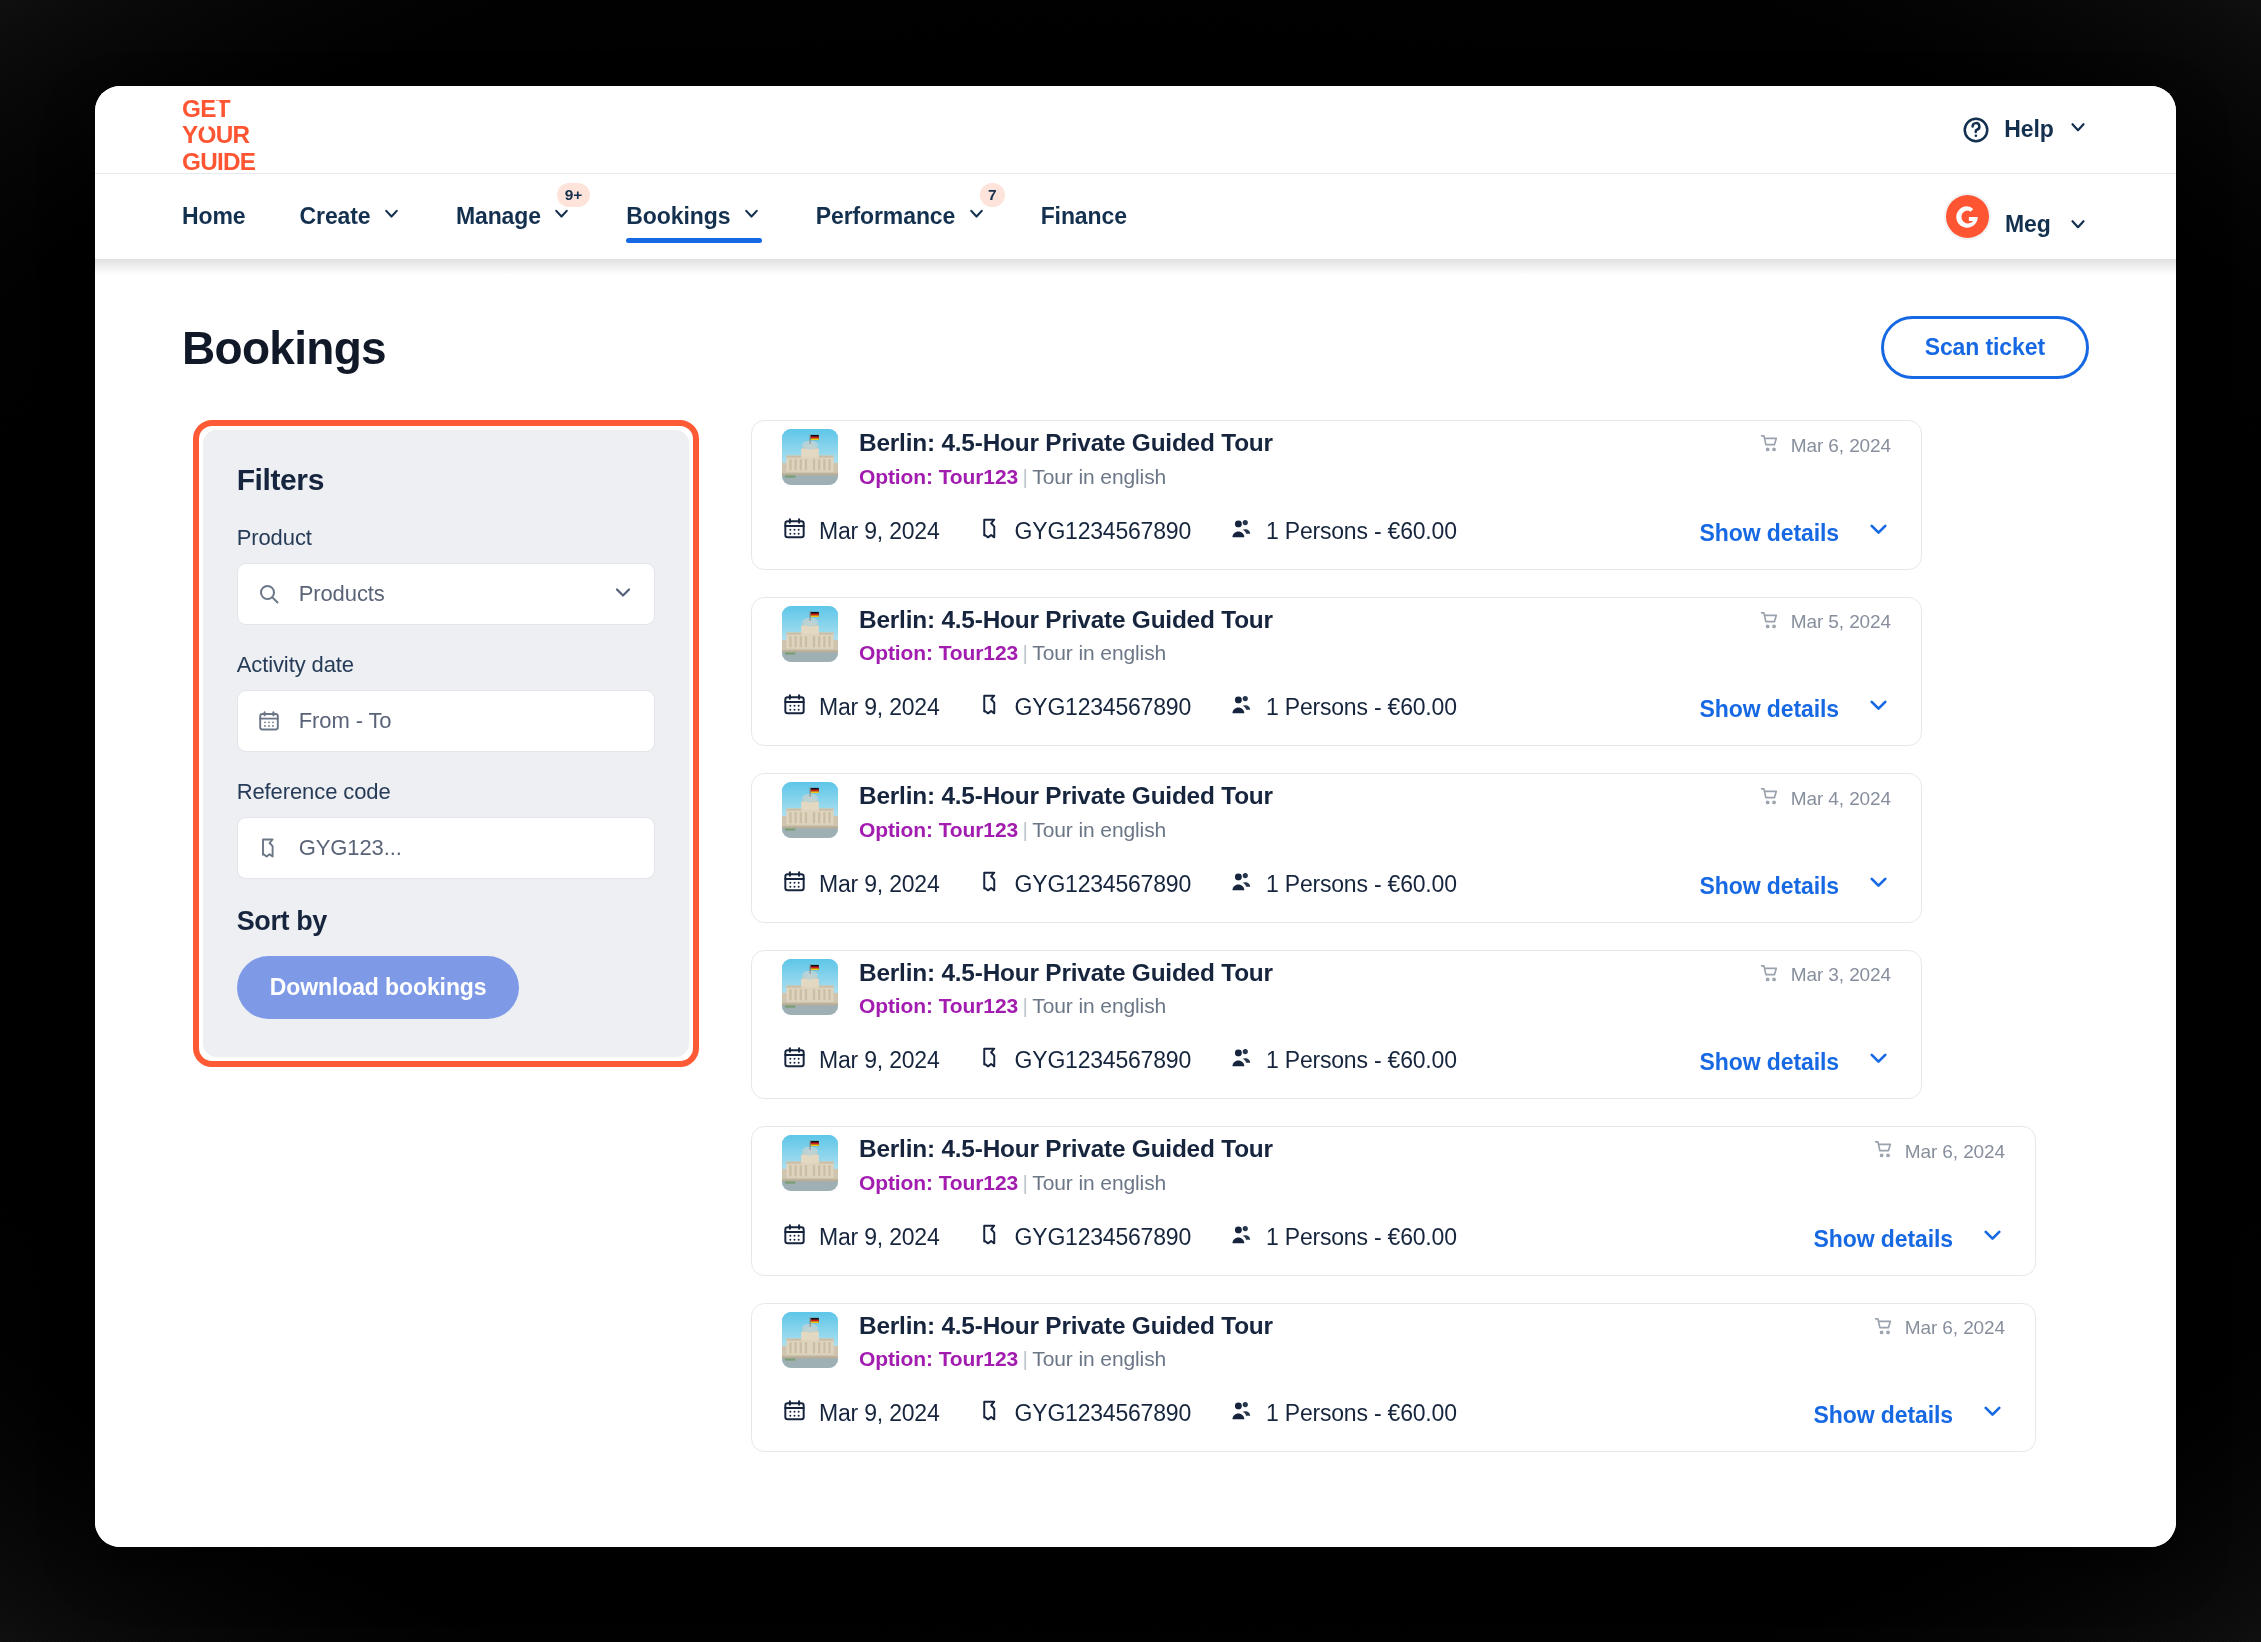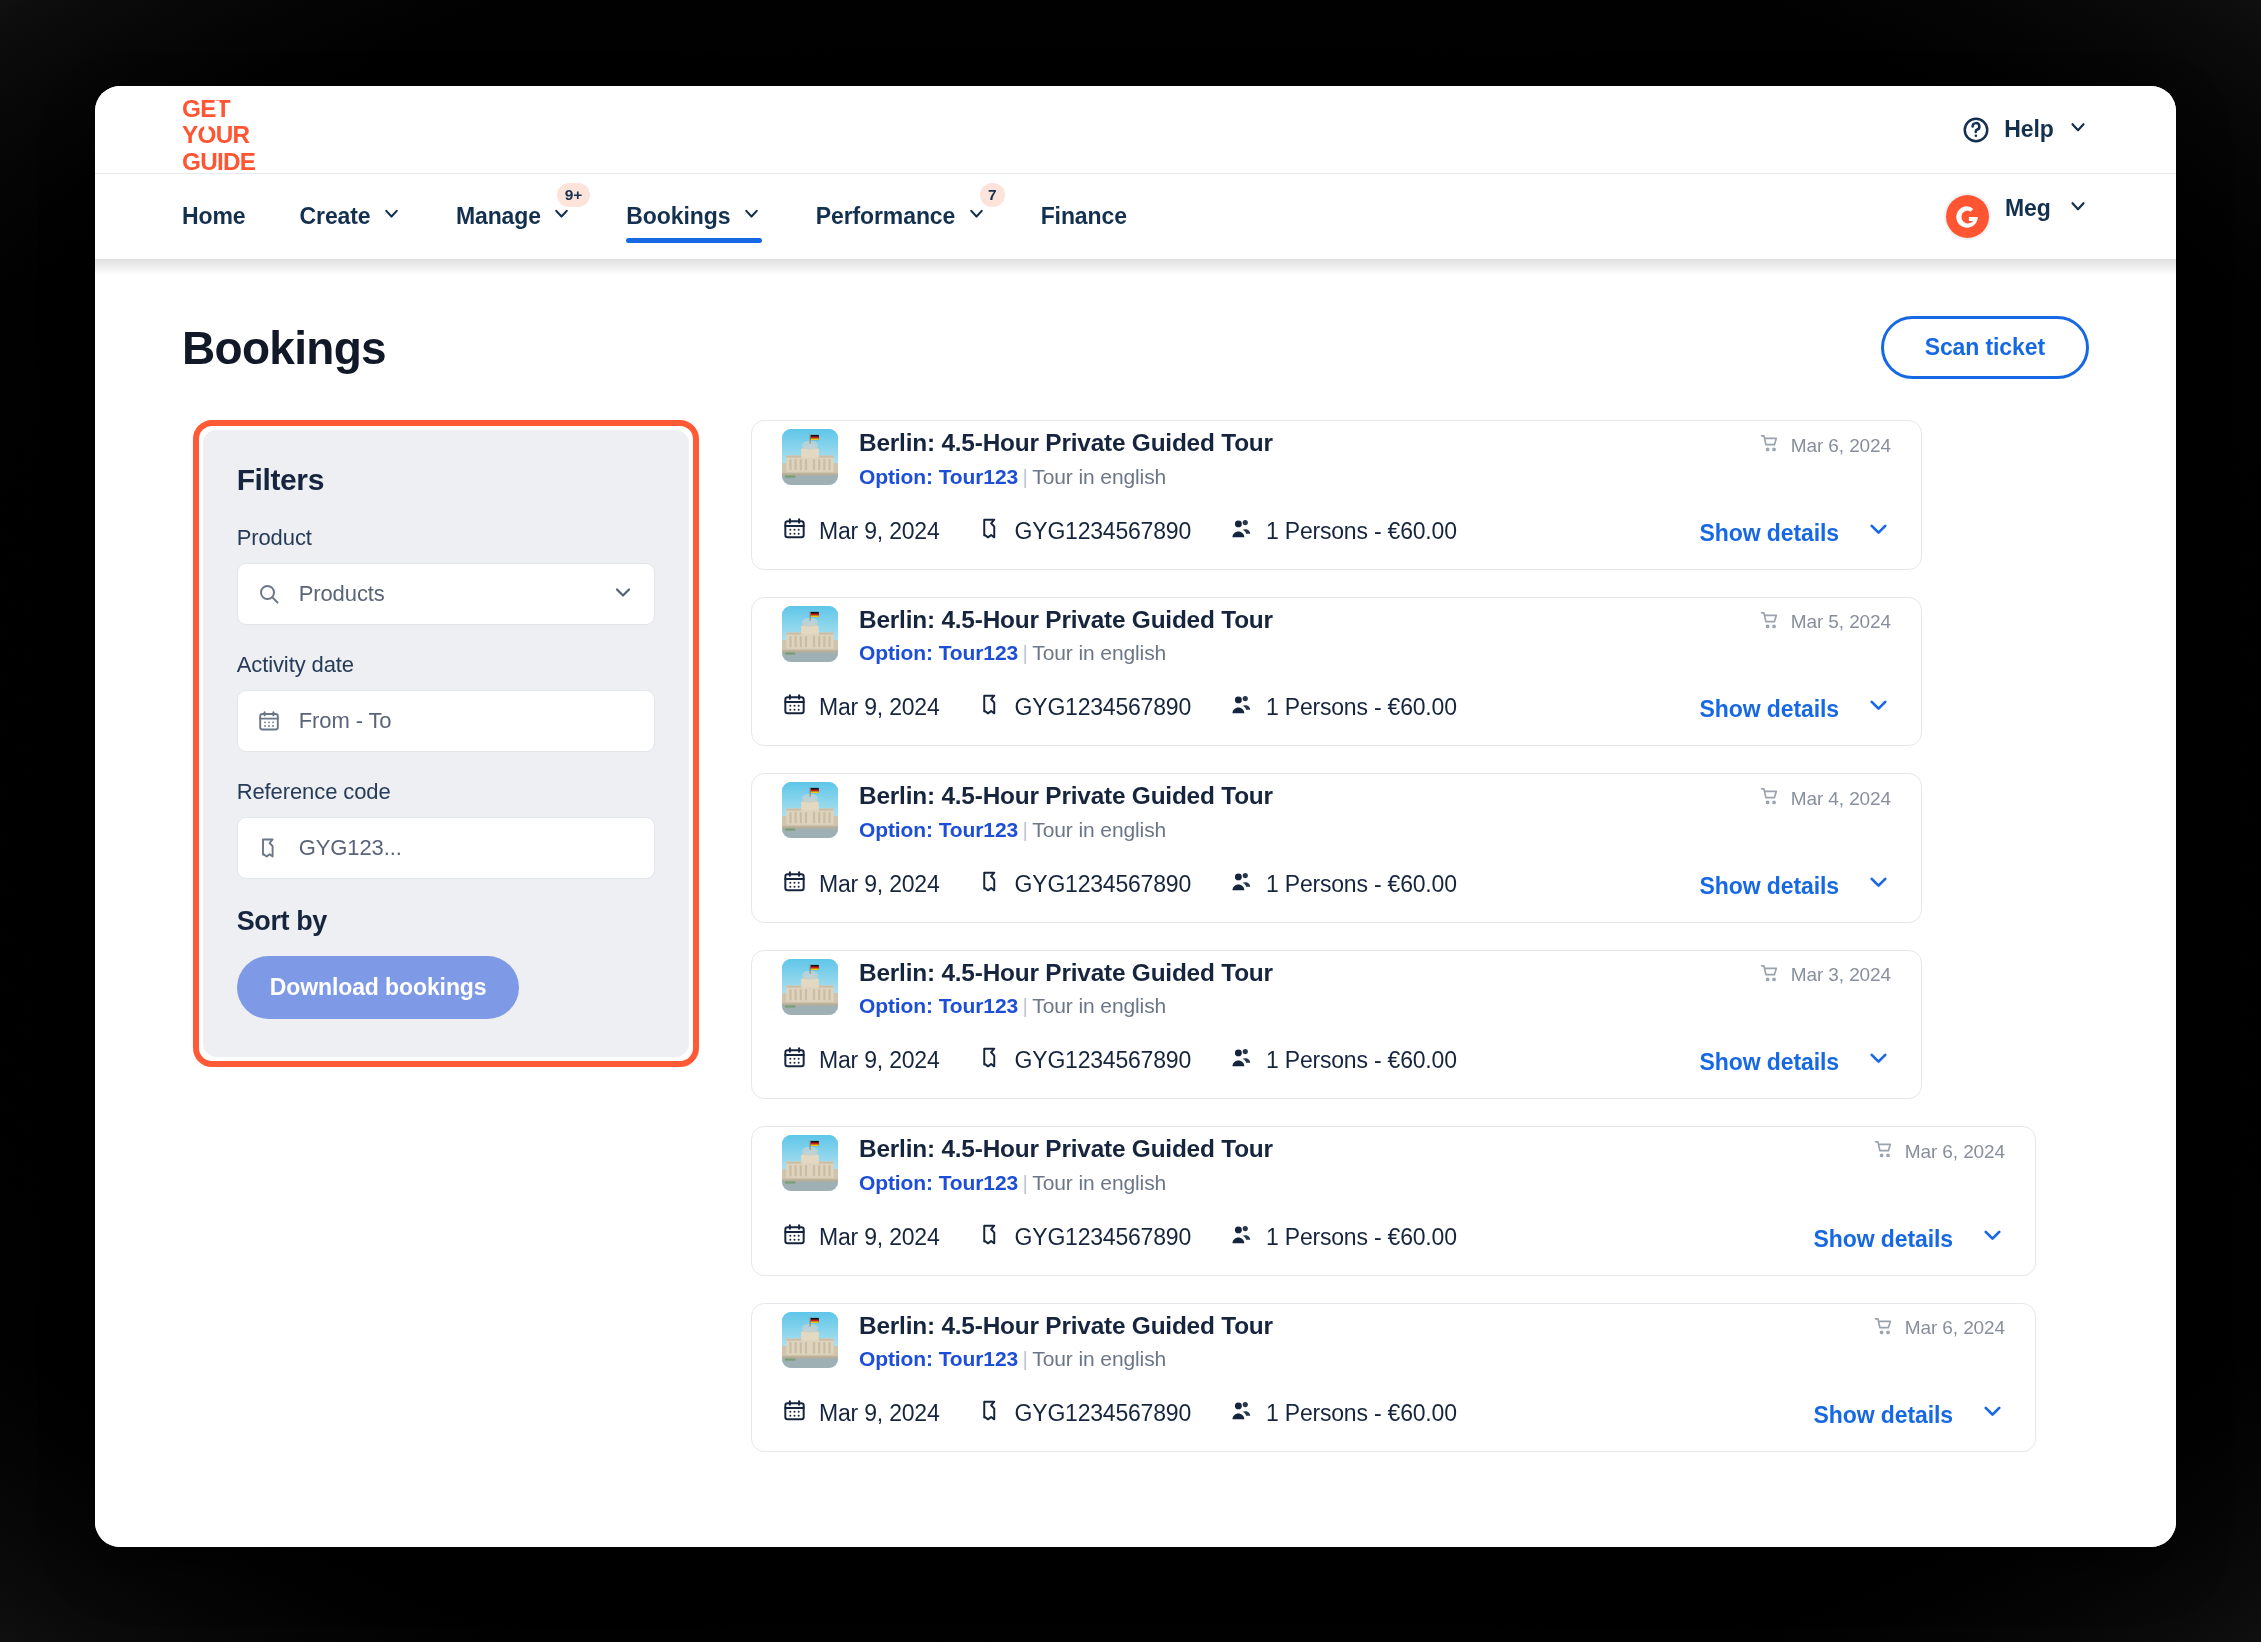--- a/index.html
+++ b/index.html
@@ -124,21 +124,21 @@
     color: #14304f;
     font-size: 15.5px;
     font-weight: 600;
     border-radius: 739px;
     padding: 2.2px 8.1px;
     line-height: 1.25;
   }
 
   .nav-right {
     display: flex;
-    align-items: flex-start;
+    align-items: flex-end;
     gap: 16.3px;
     cursor: pointer;
   }
   .avatar {
     width: 43px; height: 43px;
     border-radius: 50%;
     background: #ff5533;
     display: flex;
     align-items: center;
     justify-content: center;
@@ -314,21 +314,21 @@
     color: #16253d;
     letter-spacing: -0.2px;
     line-height: 1.18;
   }
   .prod-sub {
     margin-top: 6.7px;
     font-size: 21px;
     color: #6b7687;
     letter-spacing: -0.1px;
   }
-  .prod-sub b { color: #1d4ed8; font-weight: 700; }
+  .prod-sub b { color: #a21caf; font-weight: 700; }
   .prod-sub .sep { color: #c0c6d0; padding: 0 4.4px; }
 
   .checkout {
     display: flex;
     align-items: center;
     gap: 9.6px;
     color: #878f9d;
     font-size: 19px;
     white-space: nowrap;
     padding-top: 3px;

